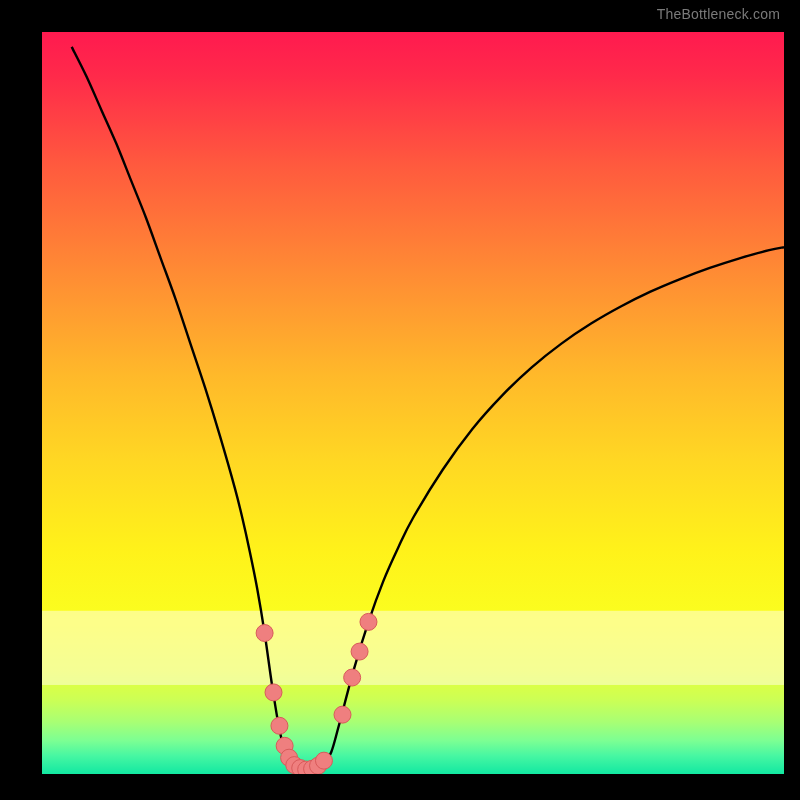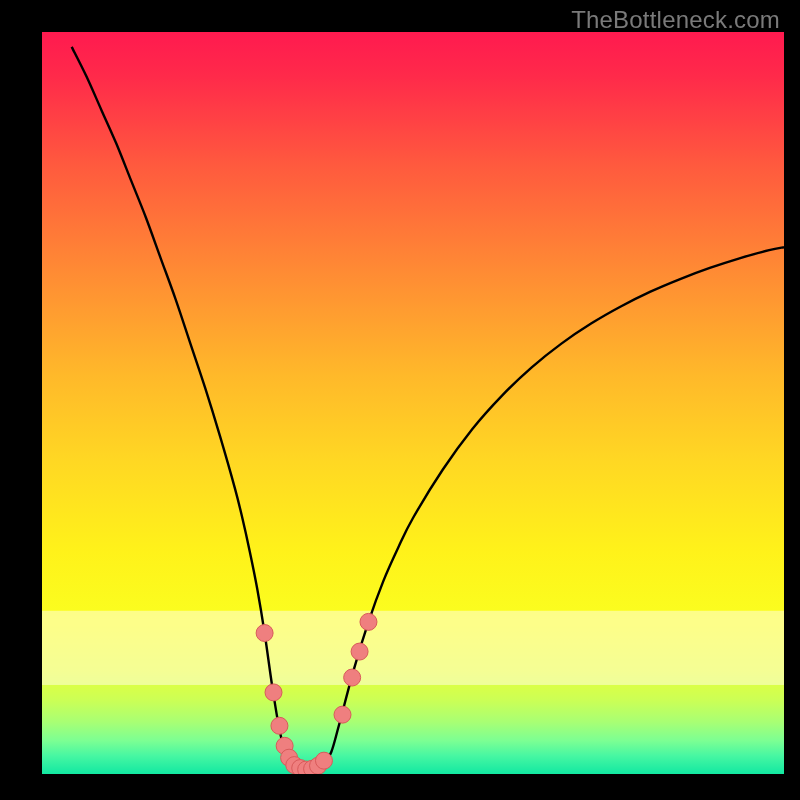--- a/index.html
+++ b/index.html
@@ -24,21 +24,21 @@
     left: 42px;
     top: 32px;
     width: 742px;
     height: 742px;
   }
   .watermark {
     position: absolute;
     top: 6px;
     right: 20px;
     color: #7a7a7a;
-    font-size: 24px;
+    font-size: 14px;
     font-weight: 500;
     letter-spacing: 0.2px;
     user-select: none;
   }
   svg {
     display: block;
   }
 </style>
 </head>
 <body>

